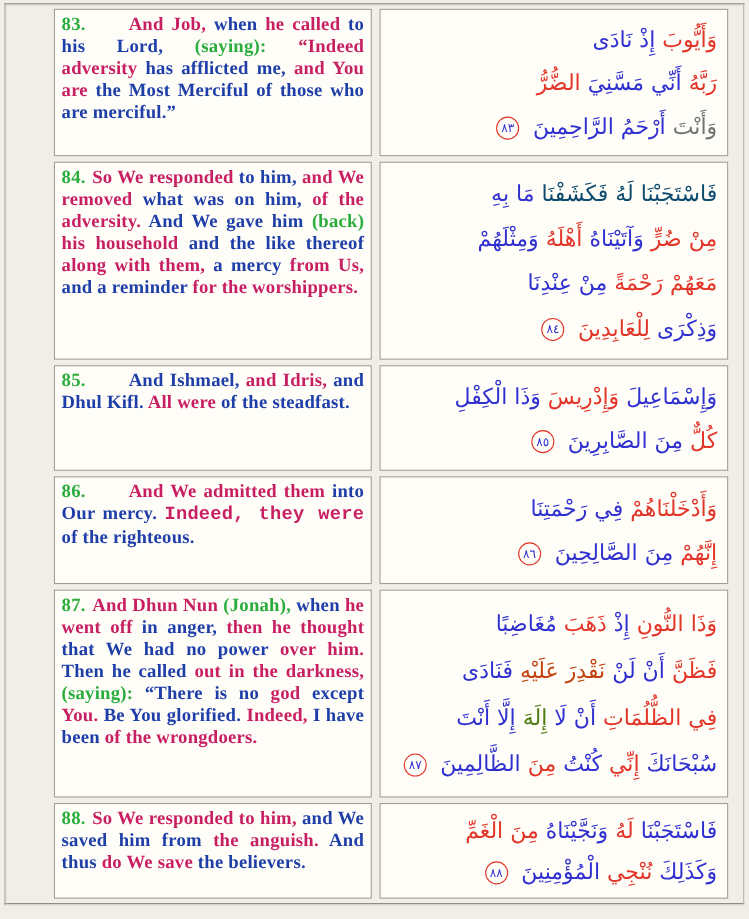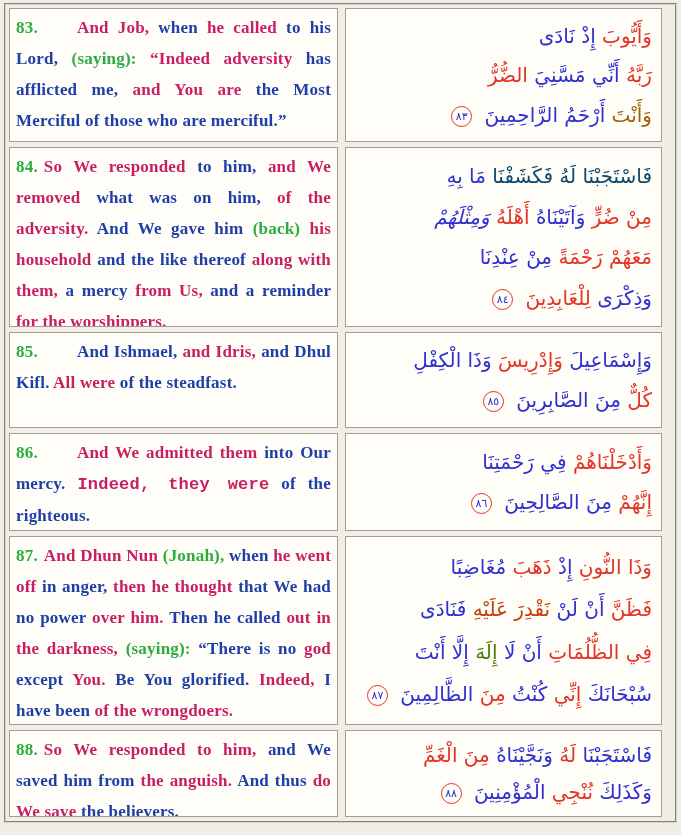--- a/index.html
+++ b/index.html
@@ -25,23 +25,24 @@
   .cell{
     background:#fffdf8;
     border:1px solid #a39d94;
     box-sizing:border-box;
     overflow:hidden;
   }
   .cell-en{
     padding:3px 6px 2px 6px;
     font-weight:bold;
     font-size:17px;
-    line-height:31px;
+    line-height:20px;
     text-align:justify;
     letter-spacing:0.2px;
+    margin-left:40px;
   }
   .cell-ar{
     direction:rtl;
     text-align:right;
     padding:2px 9px 2px 4px;
     font-family:"DejaVu Sans",sans-serif;
     font-size:20px;
     display:flex;
     flex-direction:column;
     justify-content:space-evenly;
@@ -69,26 +70,26 @@
 </style>
 </head>
 <body>
 
 <div class="sheet">
   <div class="grid" id="verse-grid">
       <div class="cell cell-en"><span class="num gap-wide" style="color: rgb(43, 173, 62);">83.</span><span style="color: rgb(200, 30, 98);">And Job,</span> <span style="color: rgb(30, 62, 168);">when</span> <span style="color: rgb(200, 30, 98);">he called</span> <span style="color: rgb(30, 62, 168);">to his Lord,</span> <span style="color: rgb(43, 173, 62);">(saying):</span> <span style="color: rgb(200, 30, 98);">“Indeed adversity</span> <span style="color: rgb(30, 62, 168);">has afflicted me,</span> <span style="color: rgb(200, 30, 98);">and You are</span> <span style="color: rgb(30, 62, 168);">the Most Merciful of those who are merciful.”</span></div>
       <div class="cell cell-ar" lang="ar" dir="rtl">
         <div class="ar-line"><span style="color: rgb(226, 52, 39);">وَأَيُّوبَ</span> <span style="color: rgb(47, 48, 207);">إِذْ نَادَى</span></div>
         <div class="ar-line"><span style="color: rgb(226, 52, 39);">رَبَّهُ</span> <span style="color: rgb(47, 48, 207);">أَنِّي مَسَّنِيَ</span> <span style="color: rgb(226, 52, 39);">الضُّرُّ</span></div>
-        <div class="ar-line"><span style="color: #a16207;">وَأَنْتَ</span> <span style="color: rgb(47, 48, 207);">أَرْحَمُ الرَّاحِمِينَ</span> <span class="medallion" style="border-color: rgb(226, 52, 39); color: rgb(47, 48, 207);">٨٣</span></div>
+        <div class="ar-line"><span style="color: #737373;">وَأَنْتَ</span> <span style="color: rgb(47, 48, 207);">أَرْحَمُ الرَّاحِمِينَ</span> <span class="medallion" style="border-color: rgb(226, 52, 39); color: rgb(47, 48, 207);">٨٣</span></div>
       </div>
       <div class="cell cell-en"><span class="num gap-normal" style="color: rgb(43, 173, 62);">84.</span><span style="color: rgb(200, 30, 98);">So We responded</span> <span style="color: rgb(30, 62, 168);">to him,</span> <span style="color: rgb(200, 30, 98);">and We removed</span> <span style="color: rgb(30, 62, 168);">what was on him,</span> <span style="color: rgb(200, 30, 98);">of the adversity.</span> <span style="color: rgb(30, 62, 168);">And We gave him</span> <span style="color: rgb(43, 173, 62);">(back)</span> <span style="color: rgb(200, 30, 98);">his household</span> <span style="color: rgb(30, 62, 168);">and the like thereof</span> <span style="color: rgb(200, 30, 98);">along with them,</span> <span style="color: rgb(30, 62, 168);">a mercy</span> <span style="color: rgb(200, 30, 98);">from Us,</span> <span style="color: rgb(30, 62, 168);">and a reminder</span> <span style="color: rgb(200, 30, 98);">for the worshippers.</span></div>
       <div class="cell cell-ar" lang="ar" dir="rtl">
         <div class="ar-line"><span style="color: #0c4a6e;">فَاسْتَجَبْنَا لَهُ فَكَشَفْنَا</span> <span style="color: rgb(47, 48, 207);">مَا بِهِ</span></div>
-        <div class="ar-line"><span style="color: rgb(226, 52, 39);">مِنْ ضُرٍّ</span> <span style="color: rgb(47, 48, 207);">وَآتَيْنَاهُ</span> <span style="color: rgb(226, 52, 39);">أَهْلَهُ</span> <span style="color: rgb(47, 48, 207); font-style: italic;">وَمِثْلَهُمْ</span></div>
+        <div class="ar-line"><span style="color: rgb(226, 52, 39);">مِنْ ضُرٍّ</span> <span style="color: rgb(47, 48, 207);">وَآتَيْنَاهُ</span> <span style="color: rgb(226, 52, 39);">أَهْلَهُ</span> <span style="color: rgb(47, 48, 207);">وَمِثْلَهُمْ</span></div>
         <div class="ar-line"><span style="color: rgb(226, 52, 39);">مَعَهُمْ رَحْمَةً</span> <span style="color: rgb(47, 48, 207);">مِنْ عِنْدِنَا</span></div>
         <div class="ar-line"><span style="color: rgb(47, 48, 207);">وَذِكْرَى</span> <span style="color: rgb(226, 52, 39);">لِلْعَابِدِينَ</span> <span class="medallion" style="border-color: rgb(226, 52, 39); color: rgb(47, 48, 207);">٨٤</span></div>
       </div>
       <div class="cell cell-en"><span class="num gap-wide" style="color: rgb(43, 173, 62);">85.</span><span style="color: rgb(30, 62, 168);">And Ishmael,</span> <span style="color: rgb(200, 30, 98);">and Idris,</span> <span style="color: rgb(30, 62, 168);">and Dhul Kifl.</span> <span style="color: rgb(200, 30, 98);">All were</span> <span style="color: rgb(30, 62, 168);">of the steadfast.</span></div>
       <div class="cell cell-ar" lang="ar" dir="rtl">
         <div class="ar-line"><span style="color: rgb(47, 48, 207);">وَإِسْمَاعِيلَ</span> <span style="color: rgb(226, 52, 39);">وَإِدْرِيسَ</span> <span style="color: rgb(47, 48, 207);">وَذَا الْكِفْلِ</span></div>
         <div class="ar-line"><span style="color: rgb(226, 52, 39);">كُلٌّ</span> <span style="color: rgb(47, 48, 207);">مِنَ الصَّابِرِينَ</span> <span class="medallion" style="border-color: rgb(226, 52, 39); color: rgb(47, 48, 207);">٨٥</span></div>
       </div>
       <div class="cell cell-en"><span class="num gap-wide" style="color: rgb(43, 173, 62);">86.</span><span style="color: rgb(200, 30, 98);">And We admitted them</span> <span style="color: rgb(30, 62, 168);">into Our mercy.</span> <span style="color: rgb(200, 30, 98); font-family: Liberation Mono, monospace;">Indeed, they were</span> <span style="color: rgb(30, 62, 168);">of the righteous.</span></div>
       <div class="cell cell-ar" lang="ar" dir="rtl">

